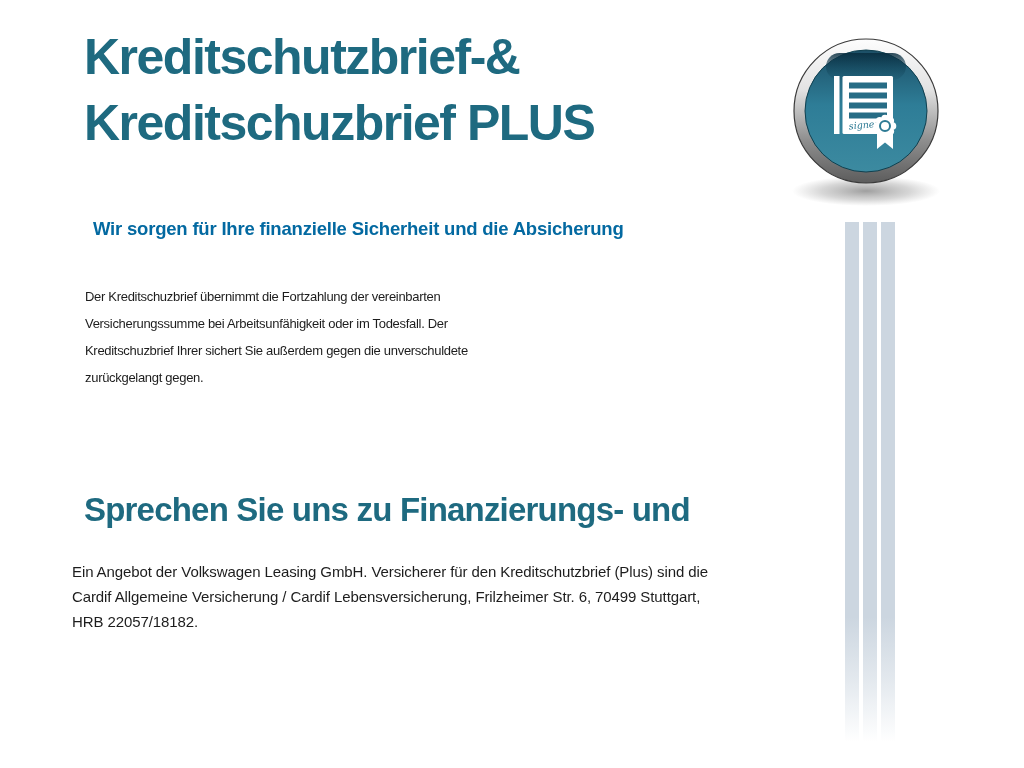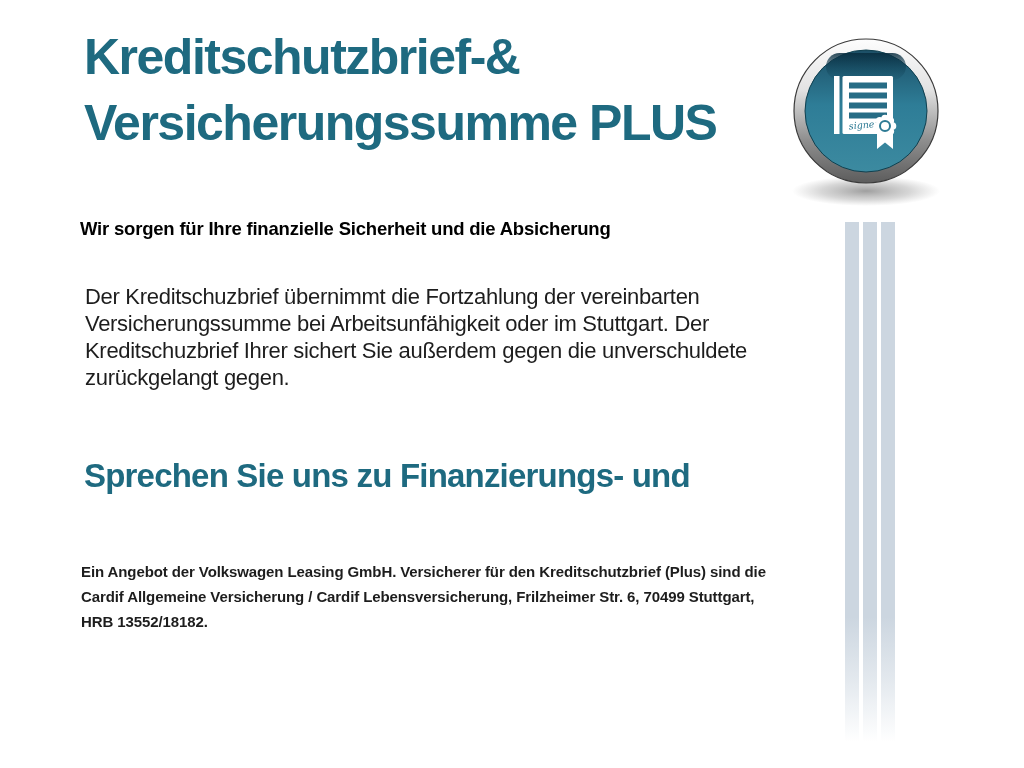--- a/index.html
+++ b/index.html
@@ -21,65 +21,65 @@
     font-size: 50px;
     line-height: 66px;
     font-weight: 700;
     letter-spacing: -1.5px;
     white-space: nowrap;
   }
   .title .line { display: block; }
 
   .subhead {
     position: absolute;
-    left: 80px;
+    left: 93px;
     top: 215px;
-    color: #000000;
+    color: #0369a1;
     font-size: 18.5px;
     line-height: 28px;
     font-weight: 700;
     letter-spacing: -0.2px;
     white-space: nowrap;
   }
   .subhead .line { display: block; }
 
   .bodytext {
     position: absolute;
     left: 85px;
     top: 283px;
     color: #1d1d1d;
-    font-size: 22px;
+    font-size: 13px;
     line-height: 27px;
     font-weight: 400;
     letter-spacing: -0.3px;
     white-space: nowrap;
   }
   .bodytext .line { display: block; }
 
   .cta {
     position: absolute;
     left: 84px;
     top: 454px;
     color: #1e6a80;
     font-size: 33px;
     line-height: 43px;
     font-weight: 700;
     letter-spacing: -0.8px;
     white-space: nowrap;
   }
-  .cta .line { display: block; }
+  .cta .line { display: block; margin-top: 34px; }
 
   .legal {
     position: absolute;
-    left: 81px;
+    left: 72px;
     top: 559px;
     color: #1d1d1d;
     font-size: 15px;
     line-height: 25px;
-    font-weight: 700;
+    font-weight: 400;
     letter-spacing: -0.1px;
     white-space: nowrap;
   }
   .legal .line { display: block; }
 
   .badge {
     position: absolute;
     left: 776px;
     top: 19px;
     width: 180px;
@@ -102,42 +102,42 @@
   }
   .stripe:last-child { margin-right: 0; }
 </style>
 </head>
 <body>
 
 <div class="page">
 
   <h1 class="title">
     <span class="line">Kreditschutzbrief-&amp;</span>
-    <span class="line">Versicherungssumme PLUS</span>
+    <span class="line">Kreditschuzbrief PLUS</span>
   </h1>
 
   <div class="subhead">
     <span class="line">Wir sorgen für Ihre finanzielle Sicherheit und die Absicherung</span>
   </div>
 
   <div class="bodytext">
     <span class="line">Der Kreditschuzbrief übernimmt die Fortzahlung der vereinbarten</span>
-    <span class="line">Versicherungssumme bei Arbeitsunfähigkeit oder im Stuttgart. Der</span>
+    <span class="line">Versicherungssumme bei Arbeitsunfähigkeit oder im Todesfall. Der</span>
     <span class="line">Kreditschuzbrief Ihrer sichert Sie außerdem gegen die unverschuldete</span>
     <span class="line">zurückgelangt gegen.</span>
   </div>
 
   <div class="cta">
     <span class="line">Sprechen Sie uns zu Finanzierungs- und</span>
   </div>
 
   <div class="legal">
     <span class="line">Ein Angebot der Volkswagen Leasing GmbH. Versicherer für den Kreditschutzbrief (Plus) sind die</span>
     <span class="line">Cardif Allgemeine Versicherung / Cardif Lebensversicherung, Frilzheimer Str. 6, 70499 Stuttgart,</span>
-    <span class="line">HRB 13552/18182.</span>
+    <span class="line">HRB 22057/18182.</span>
   </div>
 
   <div class="badge">
     <svg width="180" height="210" viewBox="0 0 180 210" xmlns="http://www.w3.org/2000/svg">
       <defs>
         <radialGradient id="shadowGrad" cx="50%" cy="50%" r="50%">
           <stop offset="0%" stop-color="rgba(80,80,80,0.55)"></stop>
           <stop offset="60%" stop-color="rgba(110,110,110,0.28)"></stop>
           <stop offset="100%" stop-color="rgba(130,130,130,0)"></stop>
         </radialGradient>

